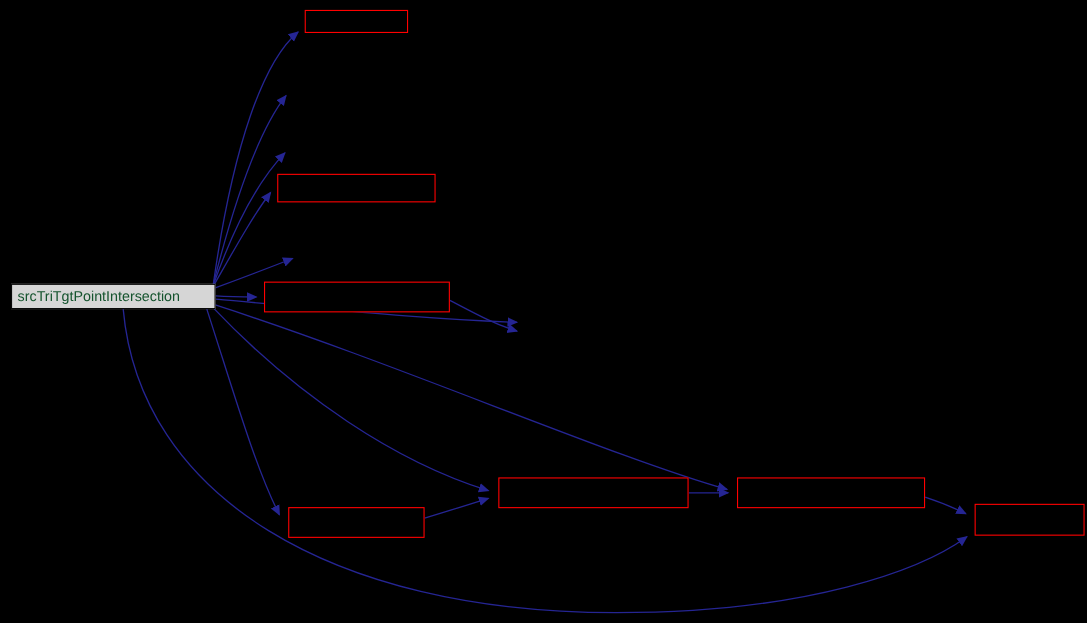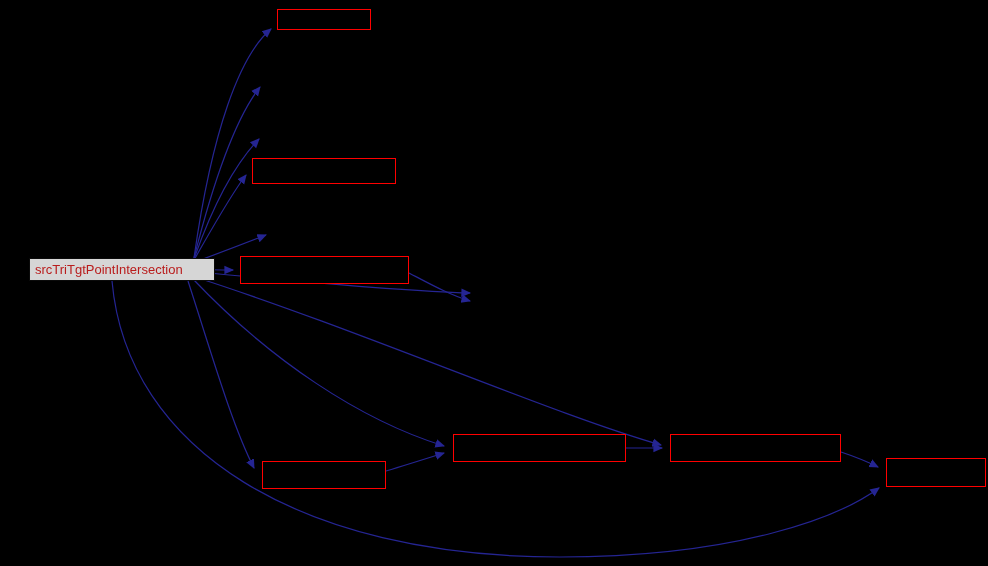--- a/index.html
+++ b/index.html
@@ -62,21 +62,21 @@
       <path d="M196,272 C290,280 380,290 470,293" fill="none" stroke="#252593" stroke-width="1.2" marker-end="url(#arrow)"></path>
       <path d="M409,273 C432,285 450,295 470,301" fill="none" stroke="#252593" stroke-width="1.2" marker-end="url(#arrow)"></path>
       <path d="M195,277 C360,330 555,415 661,445" fill="none" stroke="#252593" stroke-width="1.2" marker-end="url(#arrow)"></path>
       <path d="M193,279 C270,360 360,420 444,446" fill="none" stroke="#252593" stroke-width="1.2" marker-end="url(#arrow)"></path>
       <path d="M188,281 C212,355 232,425 254,468" fill="none" stroke="#252593" stroke-width="1.2" marker-end="url(#arrow)"></path>
       <path d="M112,281 C127,450 300,557 560,557 C735,557 838,518 879,488" fill="none" stroke="#252593" stroke-width="1.2" marker-end="url(#arrow)"></path>
       <path d="M386,471 C406,465 425,459 444,453" fill="none" stroke="#252593" stroke-width="1.2" marker-end="url(#arrow)"></path>
       <path d="M626,448 C639,448 652,448 662,448" fill="none" stroke="#252593" stroke-width="1.2" marker-end="url(#arrow)"></path>
       <path d="M841,452 C856,457 868,462 878,467" fill="none" stroke="#252593" stroke-width="1.2" marker-end="url(#arrow)"></path>
     </svg>
-  <div id="main-node" style="left: 10px; top: 258px; width: 186px; height: 23px; background: rgb(214, 214, 214); border-color: rgb(10, 10, 10); color: #b91c1c; margin-left: 19px;">
+  <div id="main-node" style="left: 10px; top: 258px; width: 186px; height: 23px; background: rgb(214, 214, 214); border-color: rgb(10, 10, 10); color: #14532d;">
     <span>srcTriTgtPointIntersection</span>
   </div>
 <div class="graph-node" style="left: 277px; top: 9px; width: 94px; height: 21px; border-color: rgb(255, 0, 0); background: rgb(0, 0, 0);"></div>
     <div class="graph-node" style="left: 252px; top: 158px; width: 144px; height: 26px; border-color: rgb(255, 0, 0); background: rgb(0, 0, 0);"></div>
     <div class="graph-node" style="left: 240px; top: 256px; width: 169px; height: 28px; border-color: rgb(255, 0, 0); background: rgb(0, 0, 0);"></div>
     <div class="graph-node" style="left: 262px; top: 461px; width: 124px; height: 28px; border-color: rgb(255, 0, 0); background: rgb(0, 0, 0);"></div>
     <div class="graph-node" style="left: 453px; top: 434px; width: 173px; height: 28px; border-color: rgb(255, 0, 0); background: rgb(0, 0, 0);"></div>
     <div class="graph-node" style="left: 670px; top: 434px; width: 171px; height: 28px; border-color: rgb(255, 0, 0); background: rgb(0, 0, 0);"></div>
     <div class="graph-node" style="left: 886px; top: 458px; width: 100px; height: 29px; border-color: rgb(255, 0, 0); background: rgb(0, 0, 0);"></div>
   </div>

